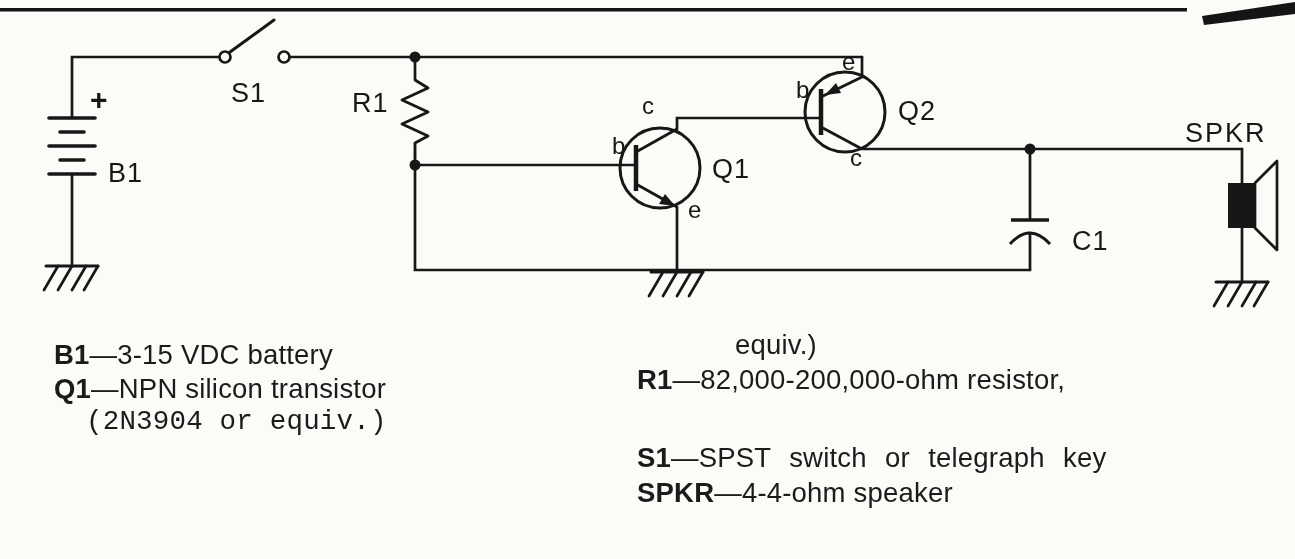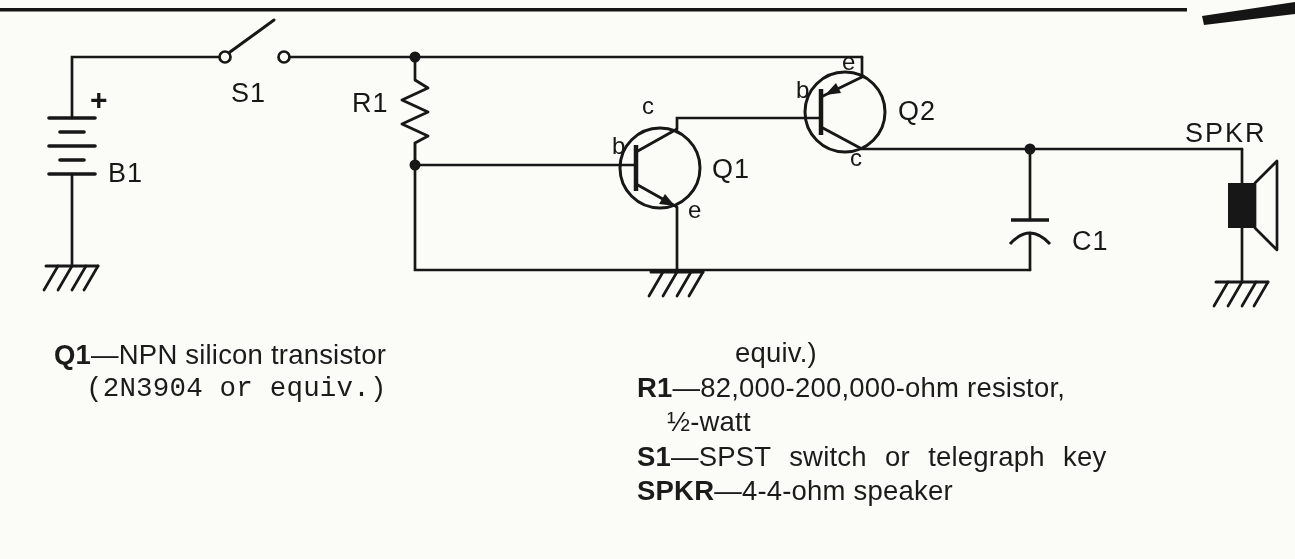--- a/index.html
+++ b/index.html
@@ -14,29 +14,29 @@
     font-family:"Liberation Sans", sans-serif;
     fill:#171717;
   }
   .lbl { font-size:27px; letter-spacing:1px; }
   .pin { font-size:24px; }
   .plus { font-size:30px; font-weight:bold; }
   .spkr-lbl { font-size:27px; letter-spacing:2px; }
 
   .parts { position:absolute; left:0; top:328px; width:1295px; height:231px; font-size:27.5px; letter-spacing:0.2px; }
   .col-left  { position:absolute; left:54px;  top:10px; }
-  .col-right { position:absolute; left:637px; top:8px; }
+  .col-right { position:absolute; left:637px; top:0; }
   .pl-line { line-height:33.5px; white-space:nowrap; }
   .col-right .pl-line { line-height:34.5px; }
   .desig { font-weight:bold; }
   .plain .desig { font-weight:normal; }
   .indent-1 { padding-left:32px;font-family:Liberation Mono, monospace; }
   .indent-2 { padding-left:98px; }
   .indent-3 { padding-left:30px; }
-  .spread { word-spacing:0.38em; }
+  .spread { word-spacing:0.38em;margin-top:44px; }
 </style>
 </head>
 <body>
 
 <div class="stage">
 
   <svg class="schematic-svg" width="1295" height="330" viewBox="0 0 1295 330">
 
     <rect x="0" y="8" width="1187" height="3.5" fill="#151515"></rect>
     <polygon points="1202,16 1295,2 1295,14 1204,25" fill="#151515"></polygon>
@@ -140,37 +140,37 @@
       <line x1="1242" y1="282" x2="1228" y2="306"></line>
       <line x1="1256" y1="282" x2="1242" y2="306"></line>
       <line x1="1268" y1="282" x2="1254" y2="306"></line>
     </g>
   </svg>
 
   <div class="parts">
 
     <div class="col-left">
       <div class="pl-line">
+        <span class="desig">B1</span><span>—3-15 VDC battery</span>
+      </div>
+      <div class="pl-line">
         <span class="desig">Q1</span><span>—NPN silicon transistor</span>
       </div>
       <div class="pl-line indent-1">
         <span>(2N3904 or equiv.)</span>
       </div>
     </div>
 
     <div class="col-right">
       <div class="pl-line indent-2">
         <span>equiv.)</span>
       </div>
       <div class="pl-line">
         <span class="desig">R1</span><span>—82,000-200,000-ohm resistor,</span>
       </div>
-      <div class="pl-line indent-3">
-        <span>½-watt</span>
-      </div>
       <div class="pl-line spread">
         <span class="desig">S1</span><span>—SPST switch or telegraph key</span>
       </div>
       <div class="pl-line">
         <span class="desig">SPKR</span><span>—4-4-ohm speaker</span>
       </div>
     </div>
 
   </div>
 </div>

